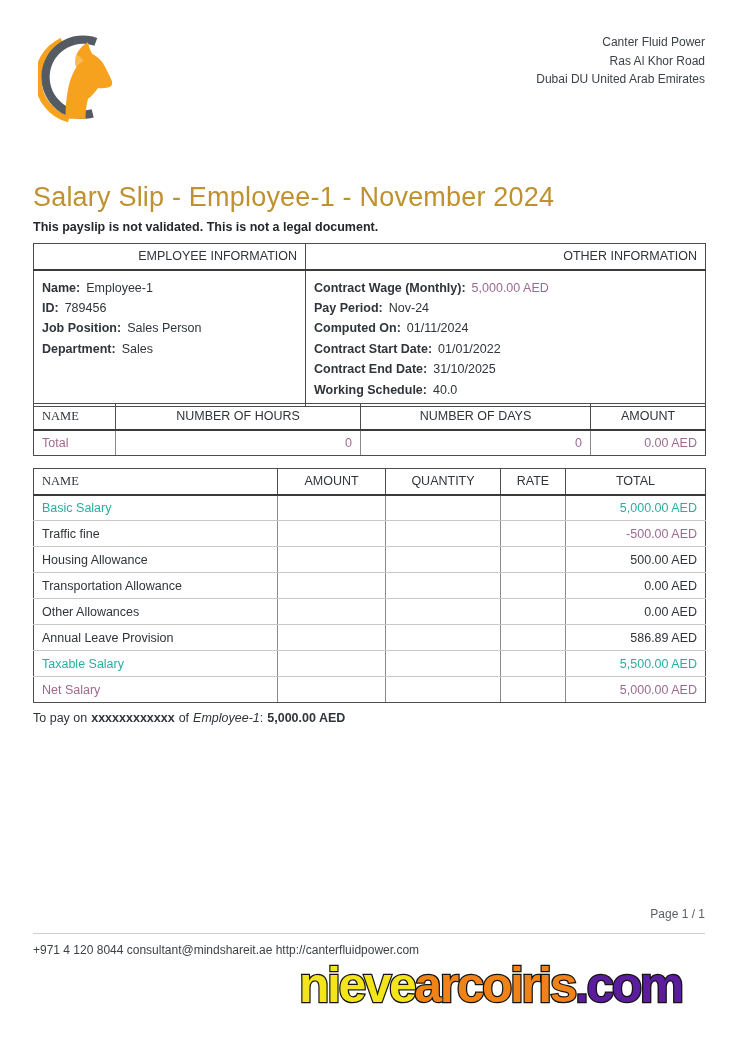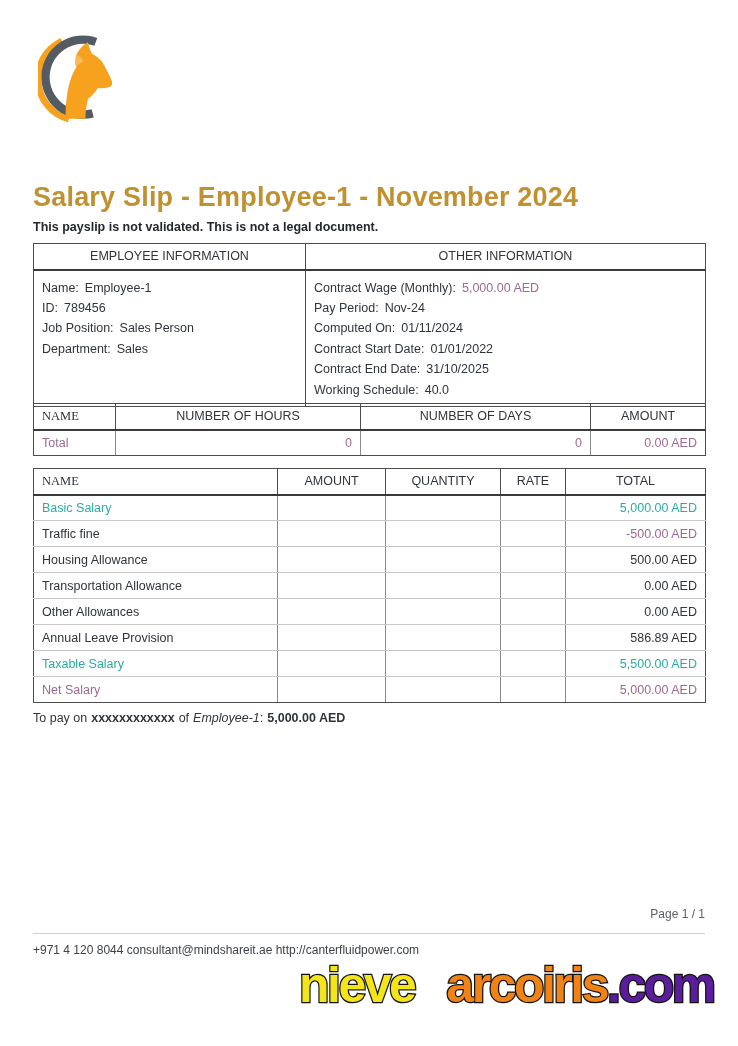--- a/index.html
+++ b/index.html
@@ -11,41 +11,41 @@
   }
   
   .logo { position:absolute; left:38px; top:28px; width:90px; height:100px; }
   .company-address {
     position:absolute; right:33px; top:33px; text-align:right;
     font-size:12px; line-height:18.5px; color:#3c4247;
   }
   
   .doc-title {
     position:absolute; left:33px; top:182px; width:672px;
-    font-size:27px; font-weight:bold; color:var(--c-gold,#bf9130);
+    font-size:27px; font-weight:normal; color:var(--c-gold,#bf9130);
     letter-spacing:.2px; white-space:nowrap;
   }
   .notice {
     position:absolute; left:33px; top:220px; font-size:12.5px; font-weight:bold; color:#24282c;
   }
   
   table { border-collapse:collapse; table-layout:fixed; font-size:12.5px; color:#2f353a; }
   th { font-weight:normal; }
   .info-table { position:absolute; left:33px; top:243px; width:672px; }
   .info-table th {
-    text-align:center; padding:5px 8px; height:26px;
+    text-align:right; padding:5px 8px; height:26px;
     border:1px solid var(--c-border-dark,#4d4d4d);
     border-bottom:2px solid #3a3a3a;
   }
   .info-table td {
     vertical-align:top; padding:7px 8px 6px; height:123px;
     border:1px solid var(--c-border-dark,#4d4d4d);
   }
   .field { line-height:20.4px; white-space:nowrap; }
-  .flabel { font-weight:normal; }
+  .flabel { font-weight:bold; }
   .fvalue { margin-left:6px; }
   .fvalue.purple { color:var(--c-purple,#9c6a90); }
 
   .hours-table { position:absolute; left:33px; top:403px; width:672px; }
   .salary-table { position:absolute; left:33px; top:468px; width:672px; }
   .hours-table th, .salary-table th {
     padding:4px 8px; height:26px; text-align:center;
     border:1px solid var(--c-border-dark,#4d4d4d);
     border-bottom:2px solid #3a3a3a;
     overflow:hidden; white-space:nowrap;
@@ -76,21 +76,21 @@
   .footer-contact { position:absolute; left:33px; top:943px; font-size:12px; color:#3c4247; }
   .footer-page { position:absolute; right:33px; top:907px; font-size:12px; color:#5a6065; }
 
   
   .watermark {
     position:absolute; left:299px; top:956px; white-space:nowrap;
     font-size:50px; font-weight:bold; letter-spacing:-2.5px;
     -webkit-text-stroke:2.5px #141414; paint-order:stroke fill;
   }
   .wm-1 { color:var(--c-wm-yellow,#f4e41c); }
-  .wm-2 { color:var(--c-wm-orange,#f08318);margin-left:32px; }
+  .wm-2 { color:var(--c-wm-orange,#f08318); }
   .wm-3 { color:var(--c-wm-purple,#5c1d9c); }
 </style>
 </head>
 <body>
 
 <div class="page">
 
   <div class="logo">
     <svg viewBox="0 0 108 114" width="90" height="100" aria-hidden="true">
 
@@ -109,20 +109,25 @@
                L 33 106
                C 33 92 34 78 37 66
                C 39 58 42 50 46 44
                C 44 40 44 34 46 29
                C 49 23 54 17 60 14 Z" fill="#F6A21E"></path>
 
       <path d="M 46 29 C 50 30 53 33 55 37 C 51 38 48 41 46 44 C 44 40 44 33 46 29 Z" fill="#ffffff" opacity="0.25"></path>
     </svg>
   </div>
 
+  <div class="company-address">
+      <div>Canter Fluid Power</div>
+      <div>Ras Al Khor Road</div>
+      <div>Dubai DU United Arab Emirates</div>
+    </div>
 
   <div class="doc-title">Salary Slip - Employee-1 - November 2024</div>
   <div class="notice">This payslip is not validated. This is not a legal document.</div>
 
   <table class="info-table">
     <colgroup>
         <col style="width:272px">
         <col style="width:400px">
       </colgroup>
     <thead>

